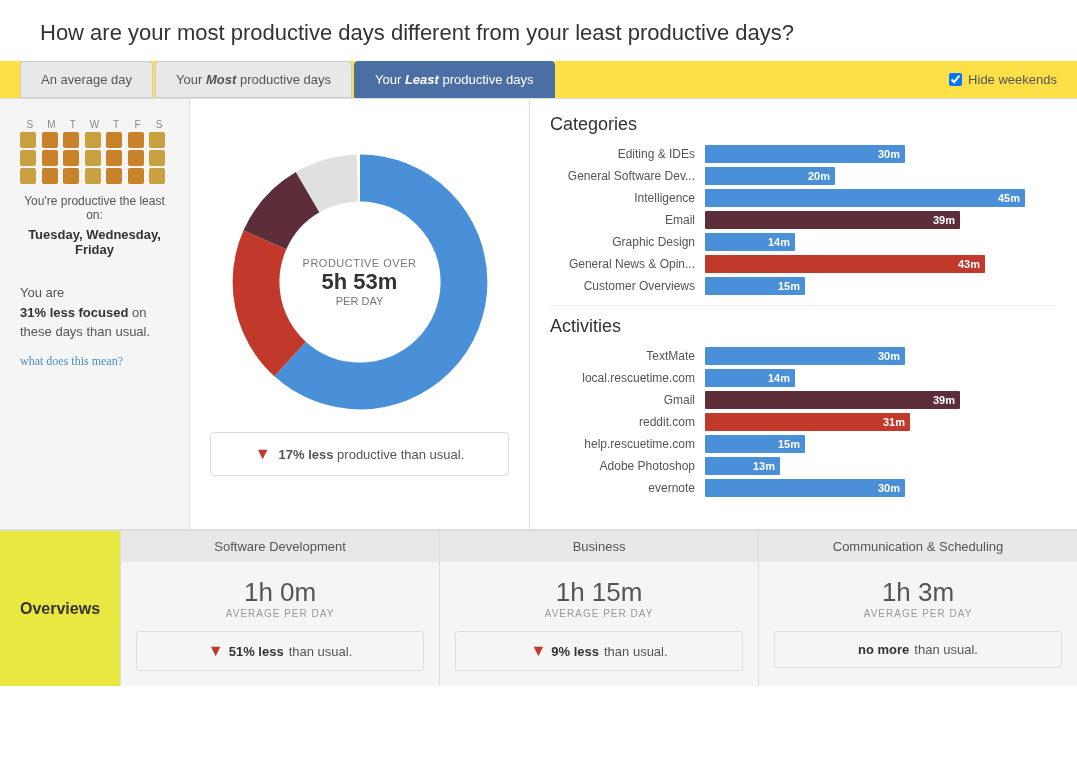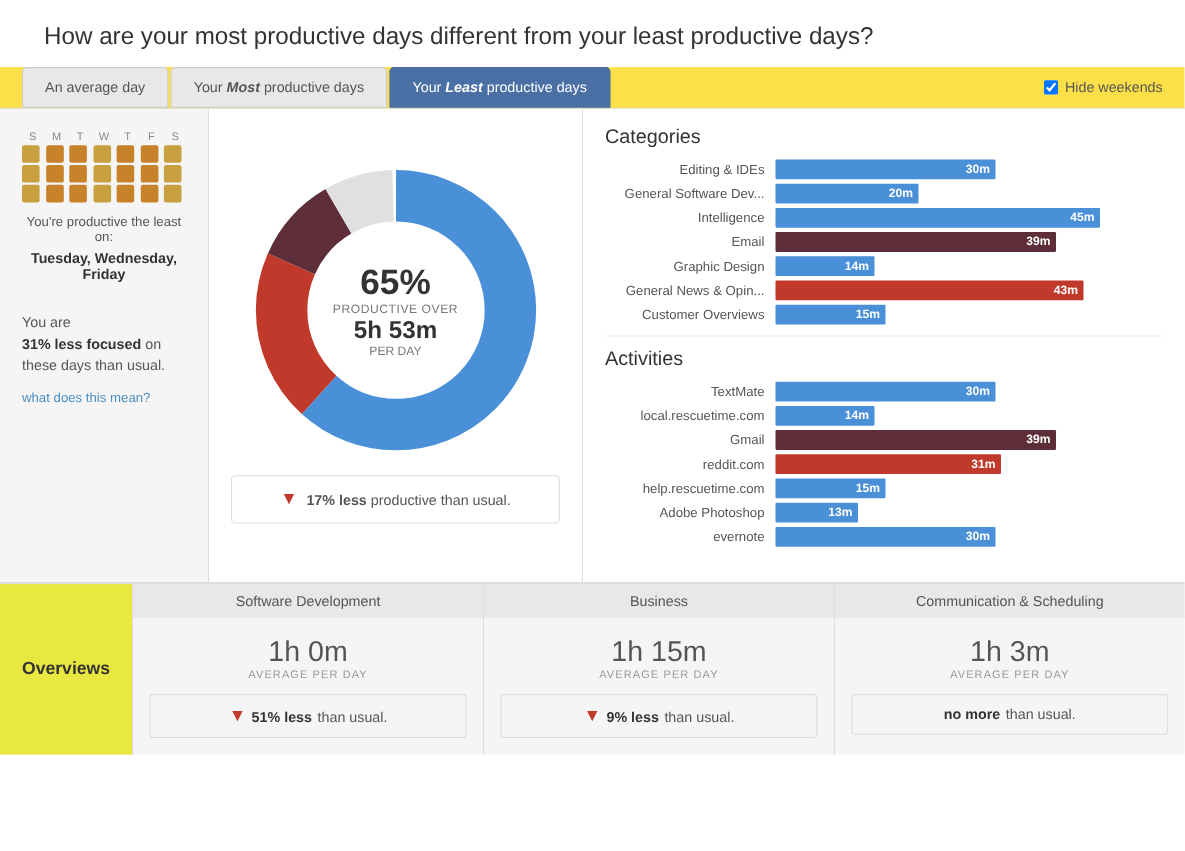--- a/index.html
+++ b/index.html
@@ -112,20 +112,21 @@
       color: #333;
     }
 
     .what-link {
       color: #4a8fc4;
       font-size: 12px;
       margin-top: 12px;
       cursor: pointer;
       text-decoration: none;
       display: block;
+      font-family: Liberation Serif, serif;
     }
 
     
     .middle-panel {
       width: 340px;
       background: #fff;
       display: flex;
       flex-direction: column;
       align-items: center;
       justify-content: center;
@@ -390,21 +391,20 @@
 
         <circle cx="50" cy="50" r="40" fill="none" stroke="#4a90d9" stroke-width="18" stroke-dasharray="155 251" stroke-dashoffset="0"></circle>
 
         <circle cx="50" cy="50" r="40" fill="none" stroke="#c0392b" stroke-width="18" stroke-dasharray="50 251" stroke-dashoffset="-155"></circle>
 
         <circle cx="50" cy="50" r="40" fill="none" stroke="#5d2d3a" stroke-width="18" stroke-dasharray="25 251" stroke-dashoffset="-205"></circle>
 
         <circle cx="50" cy="50" r="40" fill="none" stroke="#e0e0e0" stroke-width="18" stroke-dasharray="20 251" stroke-dashoffset="-230"></circle>
       </svg>
       <div class="donut-center-text">
-        <div class="donut-pct">65%</div>
         <div class="donut-label">PRODUCTIVE OVER</div>
         <div class="donut-time">5h 53m</div>
         <div class="donut-per-day">PER DAY</div>
       </div>
     </div>
 
     <div class="less-productive-box">
       <span class="arrow-down">▼</span>
       <span>
         <strong>17% less</strong>
@@ -427,21 +427,21 @@
         </div>
         <div class="bar-row">
           <div class="bar-label">General Software Dev...</div>
           <div class="bar-track">
             <div class="bar-fill bar-blue" style="width:130px">20m</div>
           </div>
         </div>
         <div class="bar-row">
           <div class="bar-label">Intelligence</div>
           <div class="bar-track">
-            <div class="bar-fill bar-blue" style="width:295px">45m</div>
+            <div class="bar-fill bar-blue" style="width:320px">45m</div>
           </div>
         </div>
         <div class="bar-row">
           <div class="bar-label">Email</div>
           <div class="bar-track">
             <div class="bar-fill bar-dark" style="width:255px">39m</div>
           </div>
         </div>
         <div class="bar-row">
           <div class="bar-label">Graphic Design</div>

